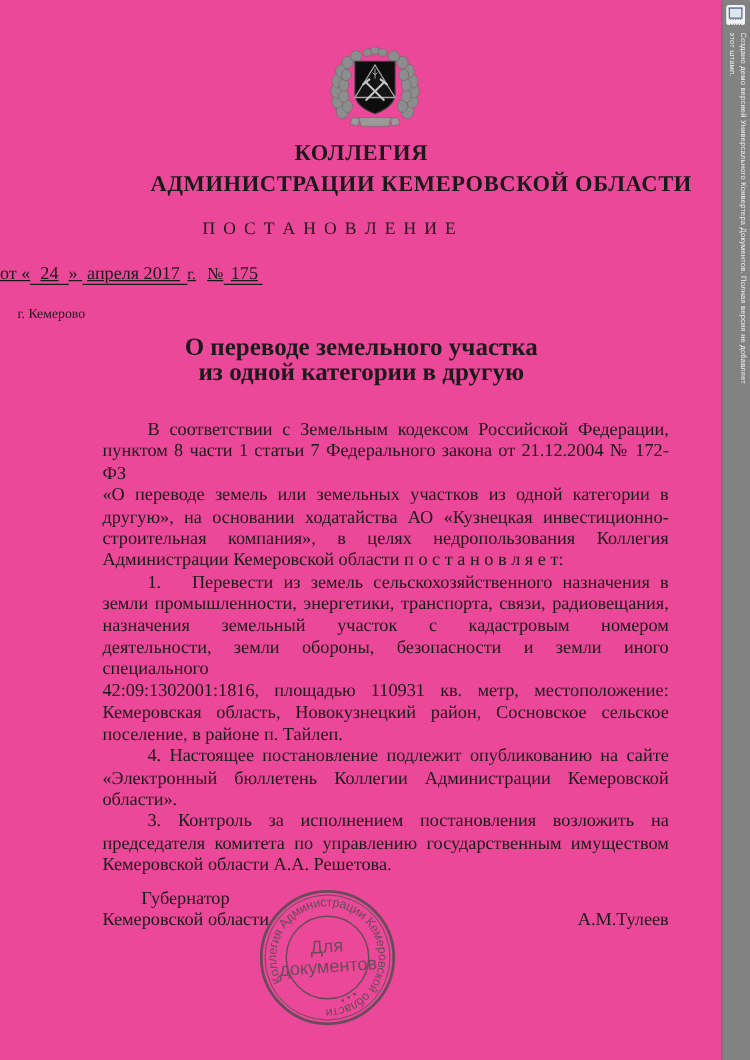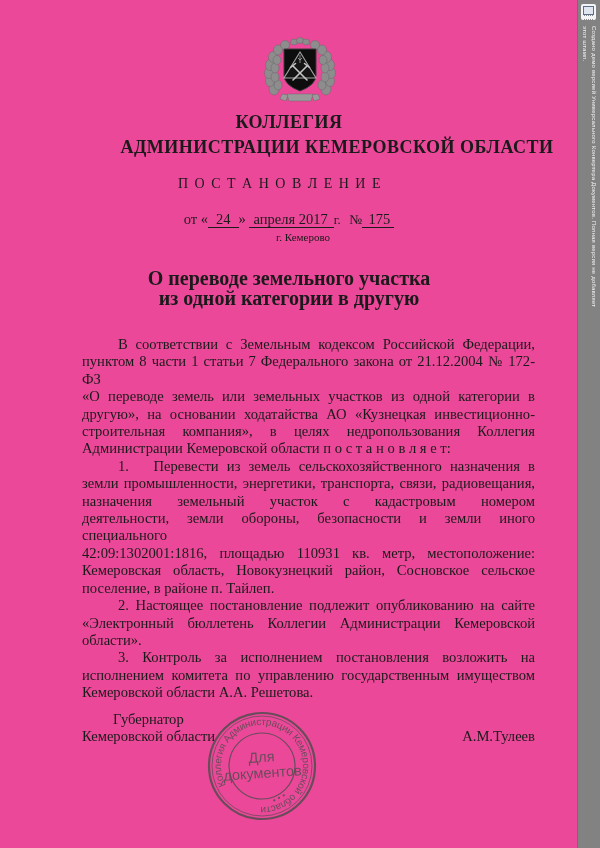--- a/index.html
+++ b/index.html
@@ -6,29 +6,29 @@
   .page{position:relative;width:600px;height:848px;background:#ec4899;overflow:hidden;
         font-family:"Liberation Serif","DejaVu Serif",serif;color:#1a1a1a;}
 
   
   .emblem{position:absolute;left:260px;top:37px;width:80px;height:68px;}
   .org1{position:absolute;left:0;top:112px;width:578px;text-align:center;
         font-size:18px;font-weight:bold;letter-spacing:.5px;}
   .org2{position:absolute;left:0;top:137px;width:578px;text-align:center;
         font-size:18px;font-weight:bold;letter-spacing:.5px;margin-left:48px;}
   .doctype{position:absolute;left:0;top:176px;width:528px;text-align:center;
-        font-size:14px;letter-spacing:1.5px;margin-left:16px;}
-  .dateline{position:absolute;left:0;top:211px;width:578px;text-align:center;font-size:14.5px;}
+        font-size:14px;letter-spacing:1.5px;}
+  .dateline{position:absolute;left:0;top:211px;width:578px;font-size:14.5px;text-decoration:underline;}
   .dateline .u{border-bottom:1px solid #1a1a1a;}
   .dateline .day{padding:0 8px;}
   .dateline .my{padding:0 6px 0 4px;}
   .dateline .num{padding:0 4px 0 6px;}
   .dateline .gsuf{font-size:12.5px;}
   .dateline .nosign{margin-left:9px;font-size:13.5px;}
-  .city{position:absolute;left:14px;top:231px;width:578px;text-align:center;font-size:11px;}
+  .city{position:absolute;left:14px;top:245px;width:578px;text-align:left;font-size:11px;}
 
   .title{position:absolute;left:0;top:268px;width:578px;text-align:center;
          font-size:20px;font-weight:bold;line-height:20px;}
 
   
   .bodyblock{position:absolute;left:82px;top:336px;width:453px;
              font-size:14.6px;line-height:17.4px;}
   .bl{text-align:justify;}
   .bl.jl{text-align-last:justify;}
   .bl.ind{padding-left:36px;}
@@ -139,25 +139,25 @@
       <div class="bl jl">другую», на основании ходатайства АО «Кузнецкая инвестиционно-</div>
       <div class="bl jl">строительная компания», в целях недропользования Коллегия</div>
       <div class="bl">Администрации Кемеровской области п о с т а н о в л я е т:</div>
       <div class="bl ind jl">1.&nbsp;&nbsp;&nbsp;Перевести из земель сельскохозяйственного назначения в</div>
       <div class="bl jl">земли промышленности, энергетики, транспорта, связи, радиовещания,</div>
       <div class="bl jl">назначения земельный участок с кадастровым номером</div>
       <div class="bl jl">деятельности, земли обороны, безопасности и земли иного специального</div>
       <div class="bl jl">42:09:1302001:1816, площадью 110931 кв. метр, местоположение:</div>
       <div class="bl jl">Кемеровская область, Новокузнецкий район, Сосновское сельское</div>
       <div class="bl">поселение, в районе п. Тайлеп.</div>
-      <div class="bl ind jl">2. Настоящее постановление подлежит опубликованию на сайте</div>
+      <div class="bl ind jl">4. Настоящее постановление подлежит опубликованию на сайте</div>
       <div class="bl jl">«Электронный бюллетень Коллегии Администрации Кемеровской</div>
       <div class="bl">области».</div>
       <div class="bl ind jl">3. Контроль за исполнением постановления возложить на</div>
-      <div class="bl jl">исполнением комитета по управлению государственным имуществом</div>
+      <div class="bl jl">председателя комитета по управлению государственным имуществом</div>
       <div class="bl">Кемеровской области А.А. Решетова.</div>
     </div>
 
   <div class="sig">
     <div class="sig-l1">Губернатор</div>
     <div class="sig-l2">Кемеровской области</div>
     <div class="sig-name">А.М.Тулеев</div>
   </div>
 
   <svg class="stamp" viewBox="0 0 130 130">

